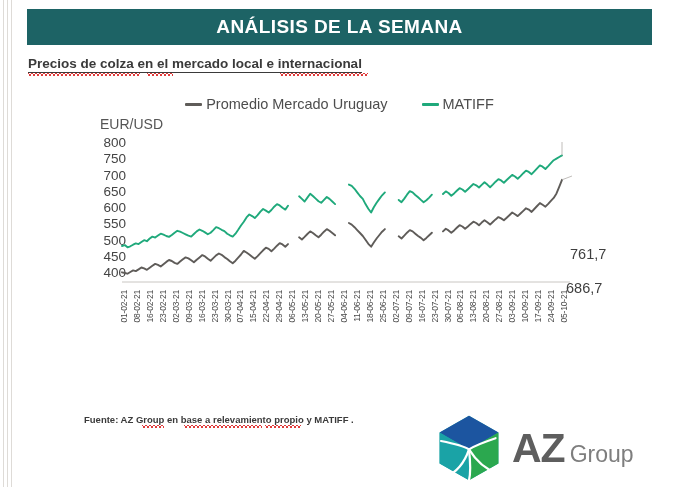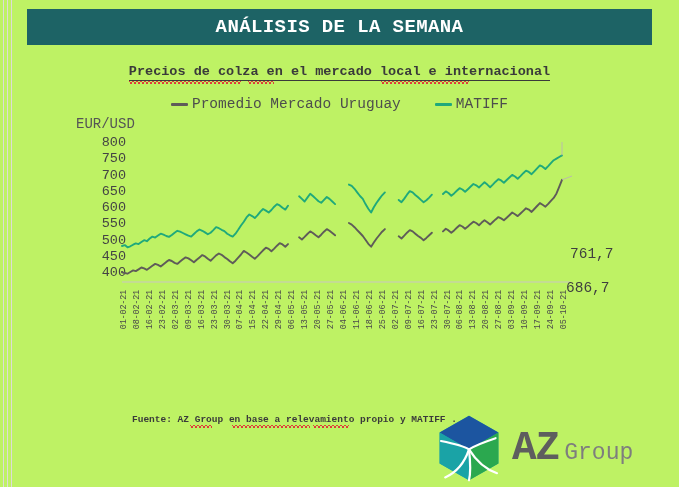--- a/index.html
+++ b/index.html
@@ -10,22 +10,21 @@
     width: 679px;
     height: 487px;
     background: #e9e7e4;
     font-family: "Liberation Sans", sans-serif;
     overflow: hidden;
     position: relative;
   }
   .page {
     position: absolute;
     inset: 0;
-    background: #bef264;
-    font-family: Liberation Mono, monospace;
+    background: #ffffff;
   }
   
   .edge-rule {
     position: absolute;
     top: 0;
     bottom: 0;
     width: 1px;
     background: #dedbd7;
   }
   .edge-rule.r1 { left: 3px; }
@@ -50,22 +49,23 @@
     font-weight: bold;
     letter-spacing: 0.4px;
     white-space: nowrap;
   }
 
   
   .subtitle-wrap {
     position: absolute;
     left: 0;
     right: 0;
-    top: 62px;
-    text-align: center;
+    top: 54px;
+    text-align: left;
+    padding-left: 28px;
   }
   .subtitle {
     display: inline-block;
     position: relative;
     font-size: 13.5px;
     font-weight: bold;
     color: #3a3a3a;
     border-bottom: 1px solid #3a3a3a;
     padding-bottom: 1px;
     white-space: nowrap;
@@ -115,21 +115,21 @@
   
   .chart-area {
     position: absolute;
     left: 0;
     top: 116px;
     width: 679px;
     height: 240px;
   }
   .axis-title {
     position: absolute;
-    left: 76px;
+    left: 100px;
     top: 0px;
     font-size: 14px;
     color: #555;
     white-space: nowrap;
   }
   .y-ticks {
     position: absolute;
     left: 86px;
     top: 21px;
     width: 40px;
@@ -176,21 +176,20 @@
 
   
   .source {
     position: absolute;
     left: 84px;
     top: 414px;
     font-size: 9.5px;
     font-weight: bold;
     color: #3a3a3a;
     white-space: nowrap;
-    margin-left: 48px;
   }
   .source .sq2 {
     position: absolute;
     height: 3px;
     bottom: -3px;
     background-image:
       linear-gradient(45deg, transparent 40%, #e03a3a 40%, #e03a3a 60%, transparent 60%),
       linear-gradient(-45deg, transparent 40%, #e03a3a 40%, #e03a3a 60%, transparent 60%);
     background-size: 4px 4px;
     background-repeat: repeat-x;

